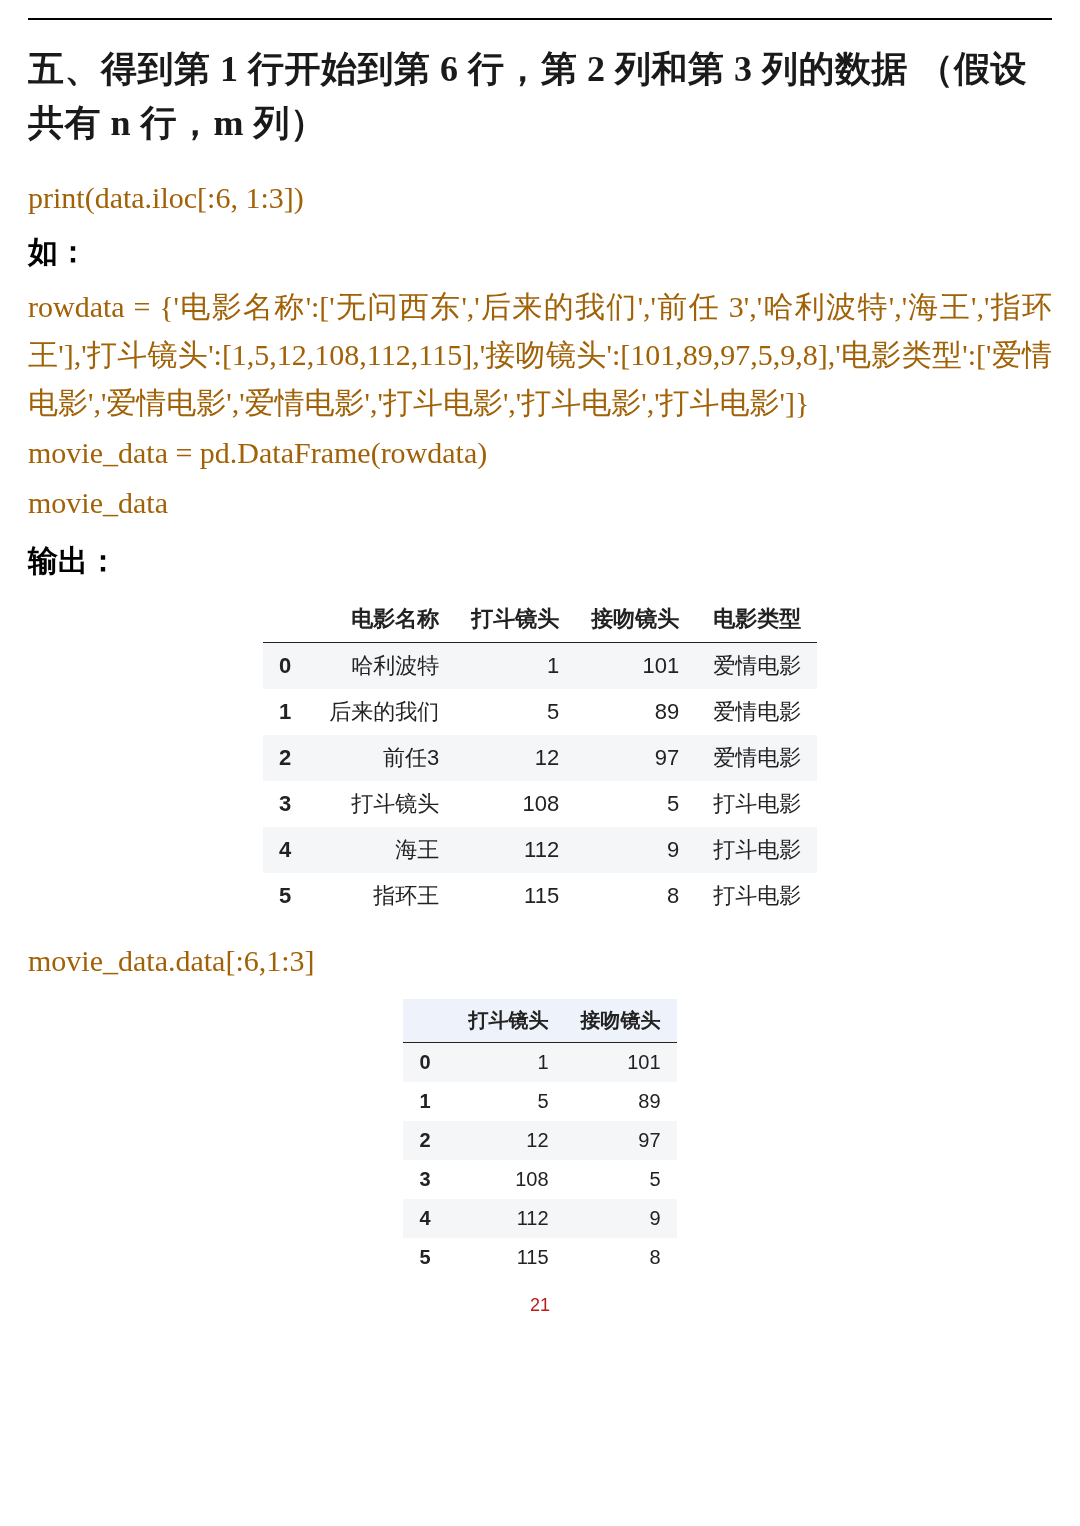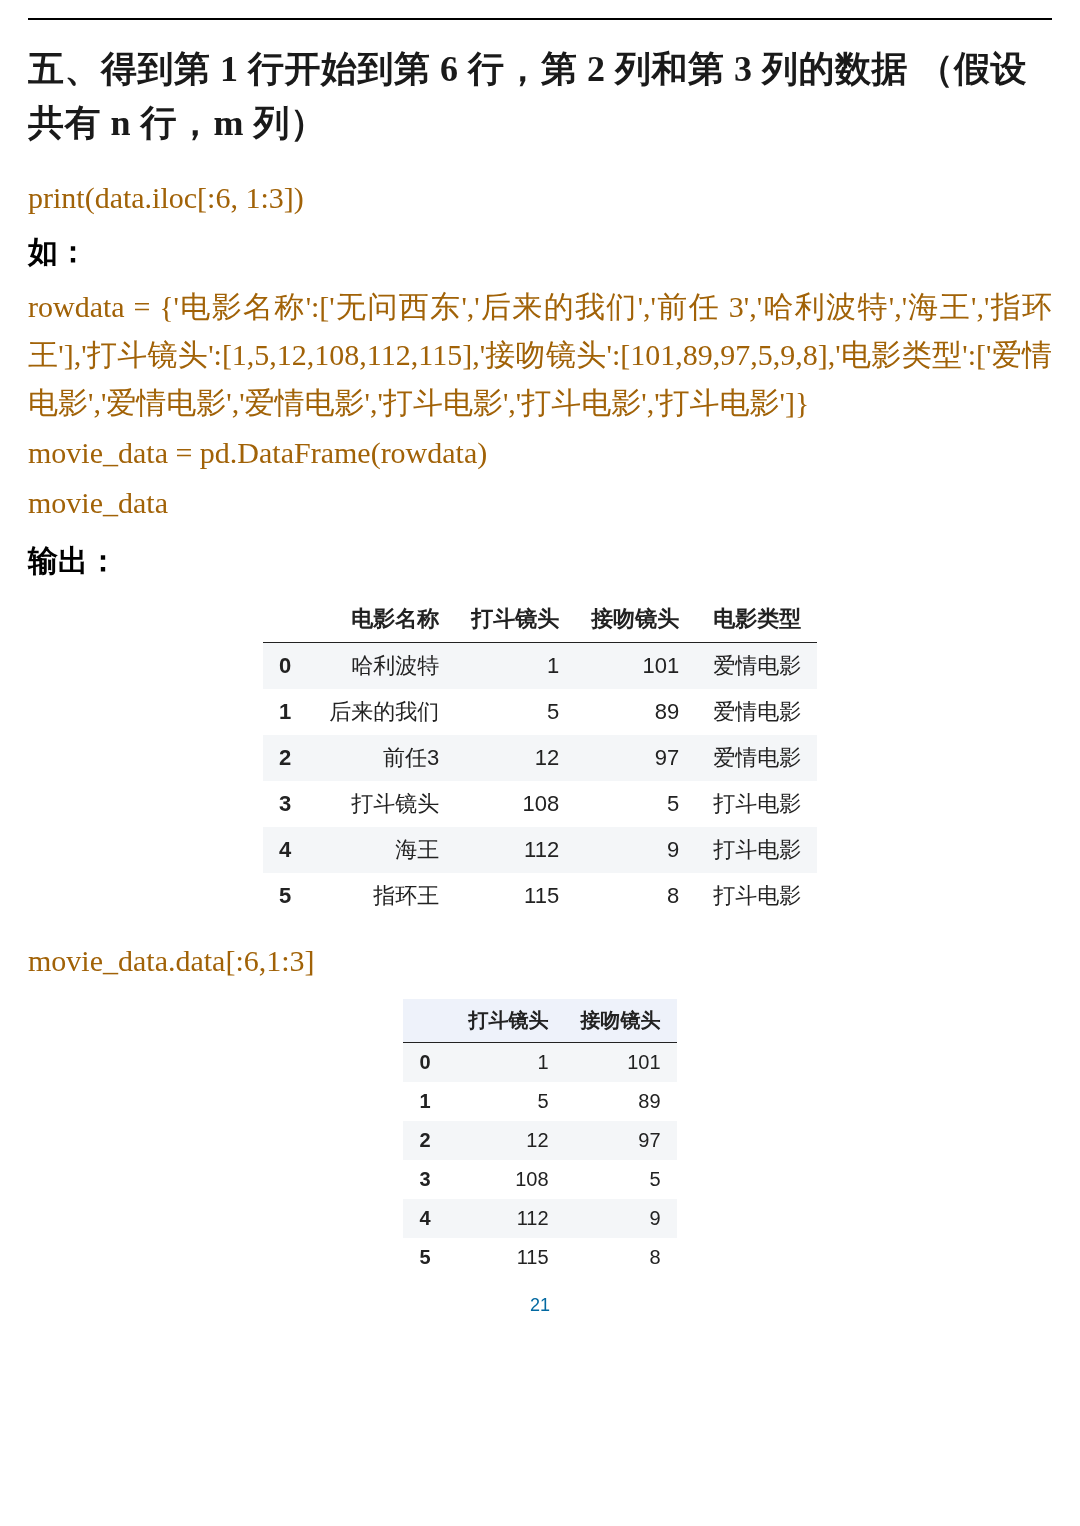--- a/index.html
+++ b/index.html
@@ -55,21 +55,21 @@
     th.idx, td.idx { font-weight: 700; text-align: left; padding-right: 22px; }
     tr.even td { background: #f4f6f8; }
     tr.head th { background: #fff; }
     tr.headblue th { background: #eef2fa; }
     td.name { text-align: right; }
     td.type { text-align: left; padding-left: 18px; }
 
     .page-num {
       text-align: center;
       font-size: 18px;
-      color: #0369a1;
+      color: #b91c1c;
       font-family: Arial, sans-serif;
       margin-top: 2px;
     }
   </style>
 </head>
 <body>
 
 <div class="top-rule"></div>
 
 <div class="heading">五、得到第 1 行开始到第 6 行，第 2 列和第 3 列的数据 （假设共有 n 行，m 列）</div>

